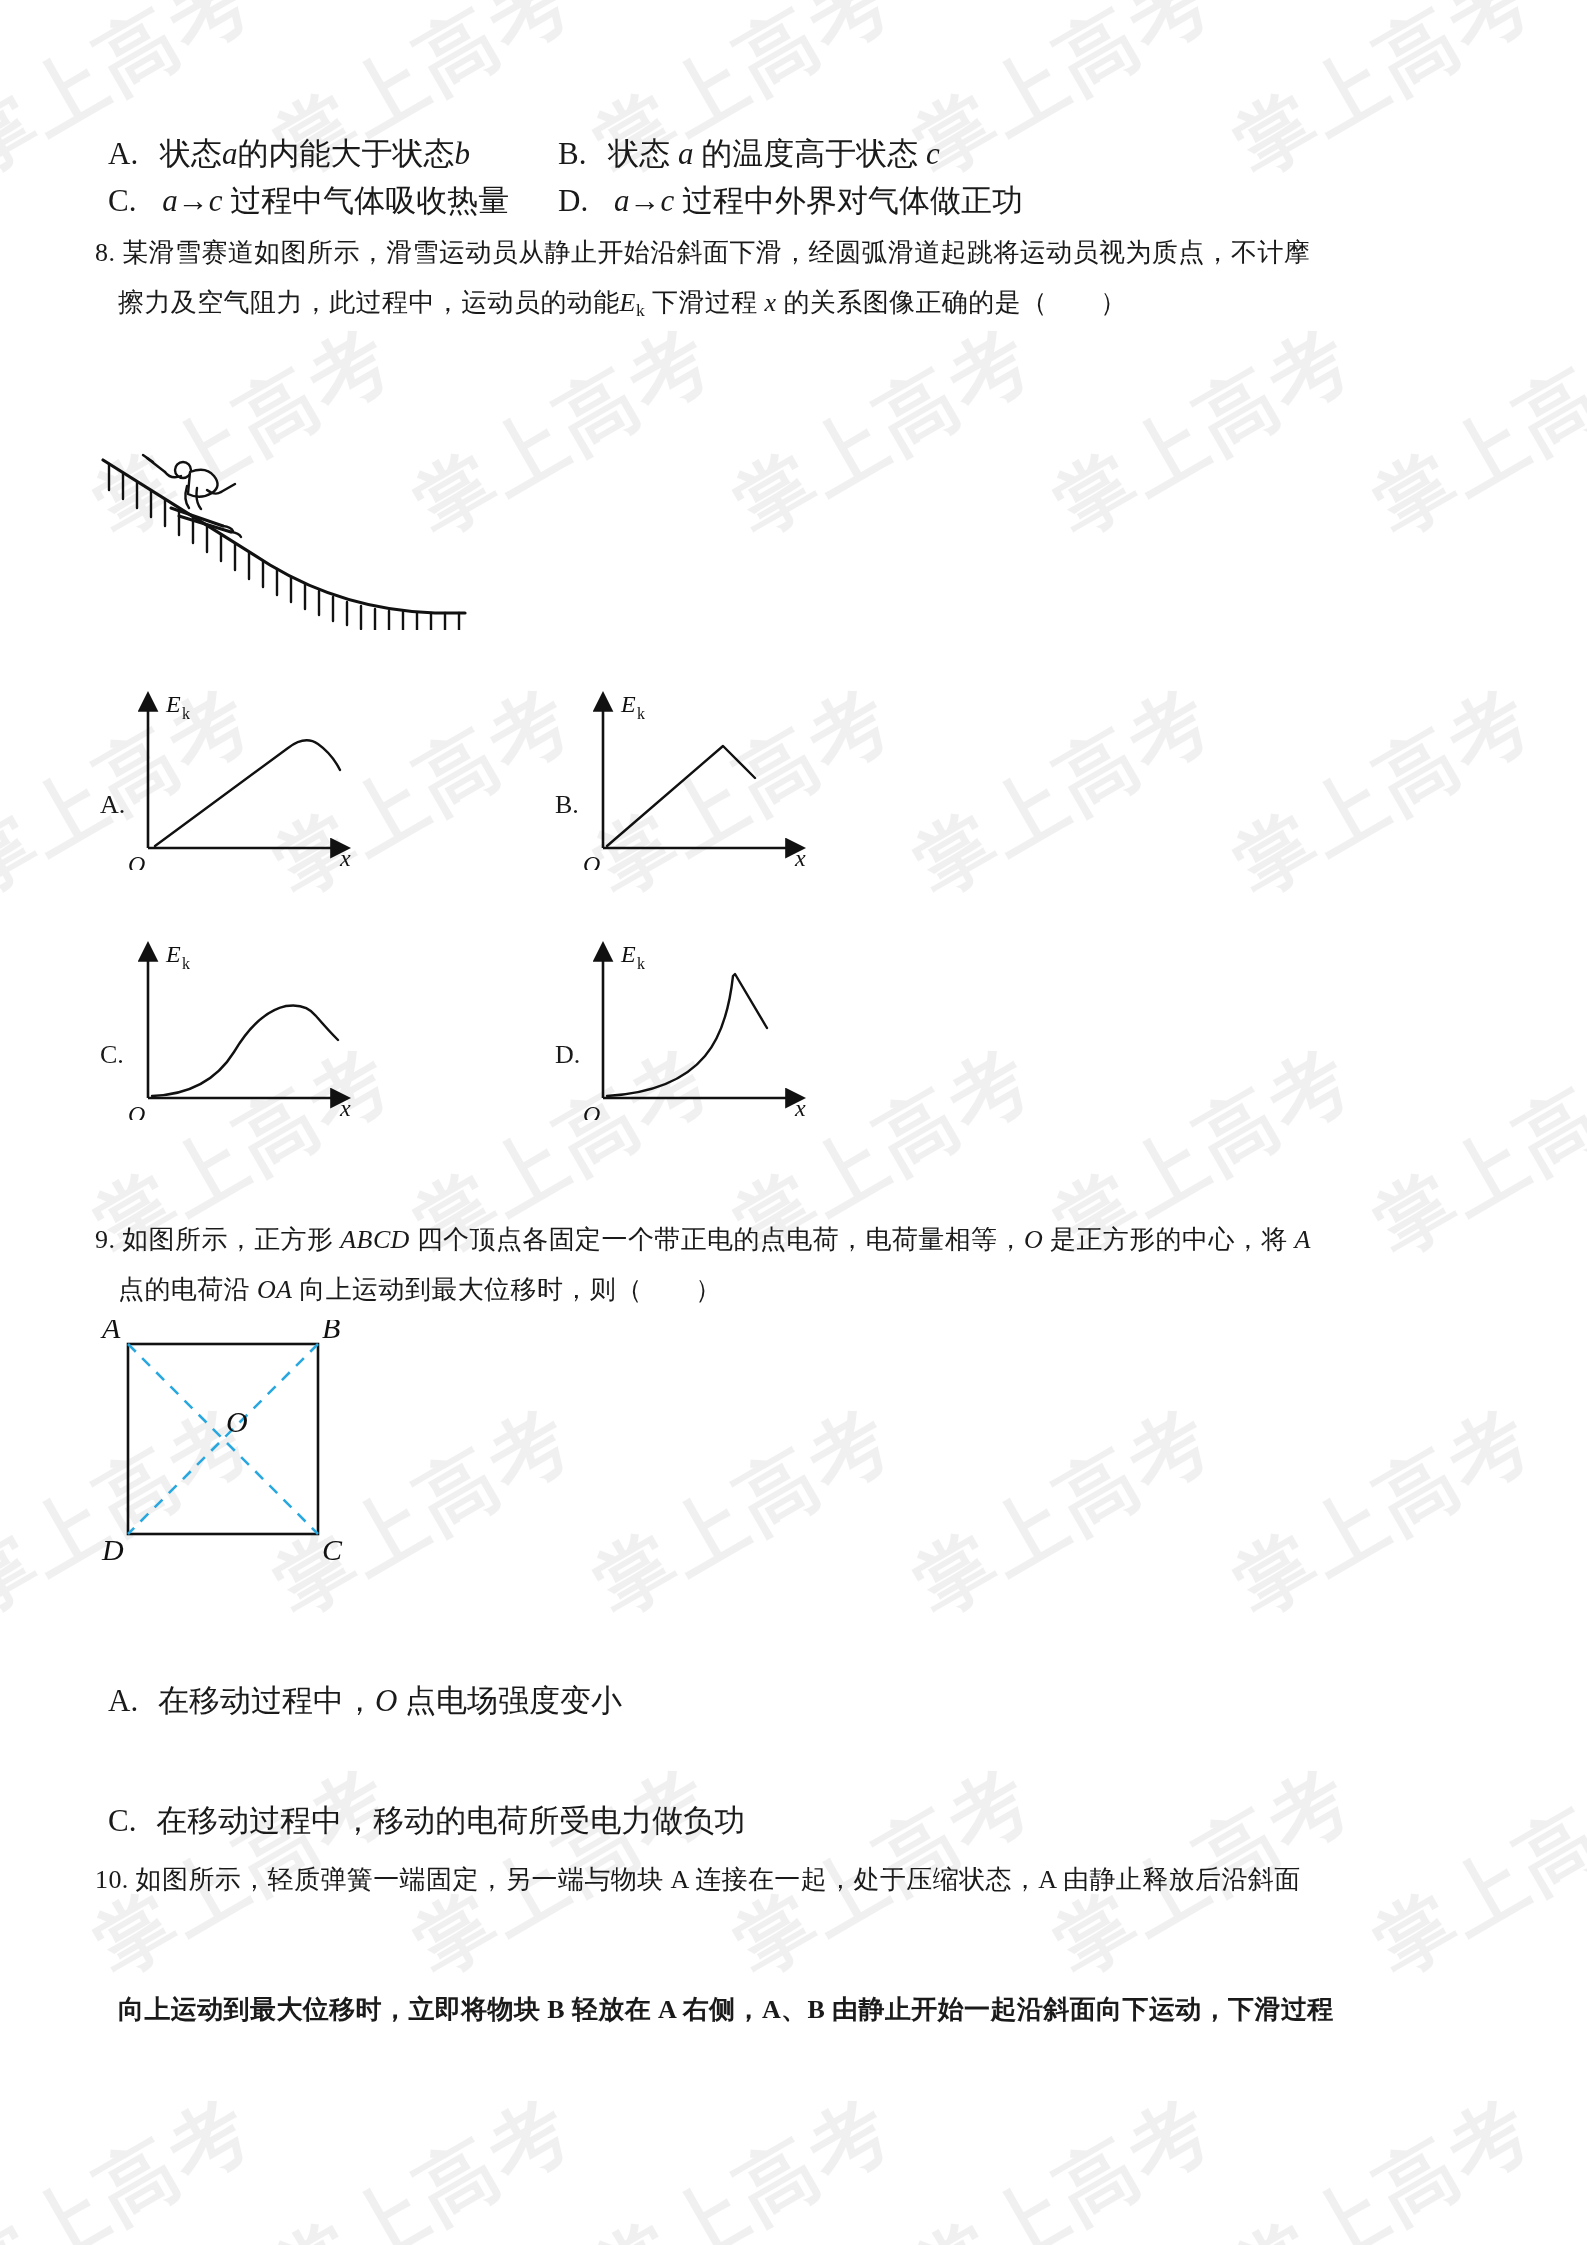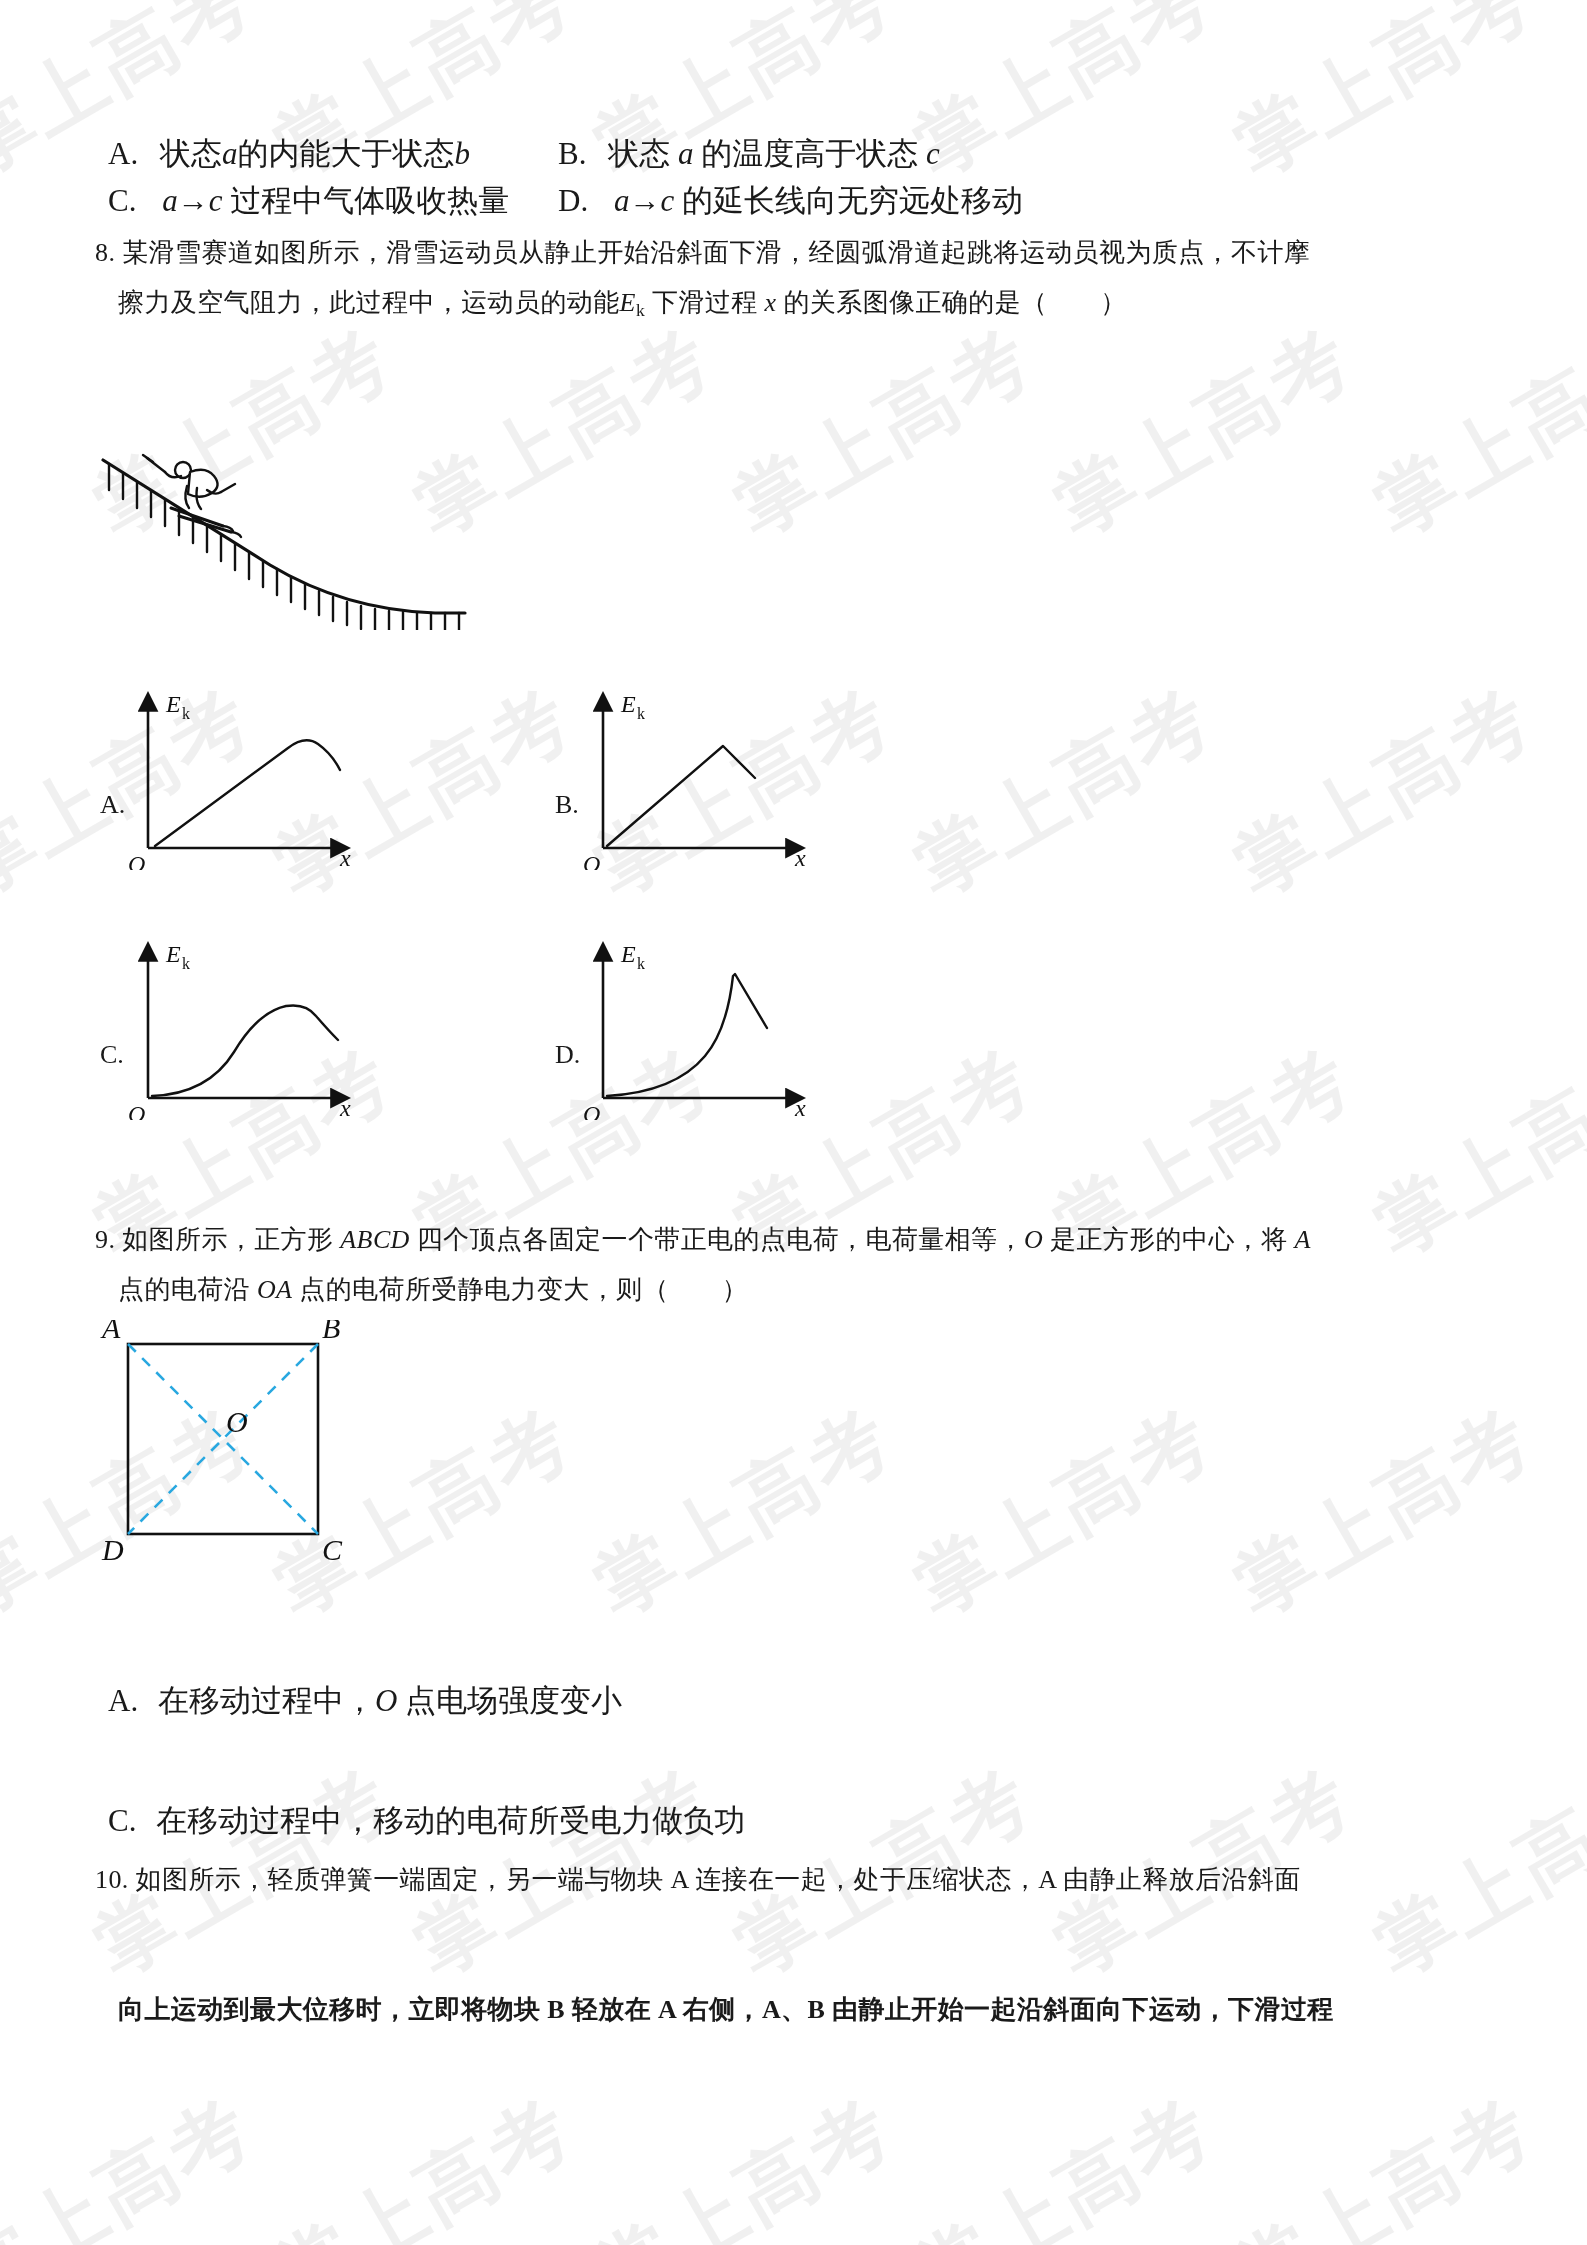--- a/index.html
+++ b/index.html
@@ -112,21 +112,21 @@
     <span style="display:inline-block;width:14px"></span><span>状态</span> <i class="v">a</i> <span>的温度高于状态</span> <i class="v">c</i>
   </div>
 
   <div class="opt" style="left:108px; top:180px;">
     <span class="lbl">C.</span>
     <span style="display:inline-block;width:18px"></span><i class="v">a</i><span>→</span><i class="v">c</i> <span>过程中气体吸收热量</span>
   </div>
 
   <div class="opt" style="left:558px; top:180px;">
     <span class="lbl">D.</span>
-    <span style="display:inline-block;width:18px"></span><i class="v">a</i><span>→</span><i class="v">c</i> <span>的延长线向无穷远处移动</span>
+    <span style="display:inline-block;width:18px"></span><i class="v">a</i><span>→</span><i class="v">c</i> <span>过程中外界对气体做正功</span>
   </div>
 
   <div class="qtext" style="left:95px; top:228px;">8. 某滑雪赛道如图所示，滑雪运动员从静止开始沿斜面下滑，经圆弧滑道起跳将运动员视为质点，不计摩</div>
 
   <div class="qtext" style="left:118px; top:278px;">
     <span>擦力及空气阻力，此过程中，运动员的动能</span><i class="v">E</i><span class="sub">k</span> <span>下滑过程</span> <i class="v">x</i> <span>的关系图像正确的是（　　）</span>
   </div>
 
   <div id="ski-figure">
     <svg width="420" height="180" viewBox="0 0 420 180">
@@ -256,21 +256,21 @@
       <text x="240" y="176" font-family="'Liberation Serif', serif" font-style="italic" font-size="24" fill="#111">x</text>
       <text x="28" y="182" font-family="'Liberation Serif', serif" font-style="italic" font-size="24" fill="#111">O</text>
     </svg>
   </div>
 
   <div class="qtext" style="left:95px; top:1215px;">
     <span>9. 如图所示，正方形</span> <i class="v">ABCD</i> <span>四个顶点各固定一个带正电的点电荷，电荷量相等，</span><i class="v">O</i> <span>是正方形的中心，将</span> <i class="v">A</i>
   </div>
 
   <div class="qtext" style="left:118px; top:1265px;">
-    <span>点的电荷沿</span> <i class="v">OA</i> <span>点的电荷所受静电力变大，则（　　）</span>
+    <span>点的电荷沿</span> <i class="v">OA</i> <span>向上运动到最大位移时，则（　　）</span>
   </div>
 
   <div id="square-figure">
     <svg width="330" height="300" viewBox="0 0 330 300">
 
       <rect x="28" y="24" width="190" height="190" fill="none" stroke="#111" stroke-width="2.6"></rect>
 
       <line x1="28" y1="24" x2="218" y2="214" stroke="#29a8e0" stroke-width="2.6" stroke-dasharray="11,9"></line>
       <line x1="218" y1="24" x2="28" y2="214" stroke="#29a8e0" stroke-width="2.6" stroke-dasharray="11,9"></line>
 

